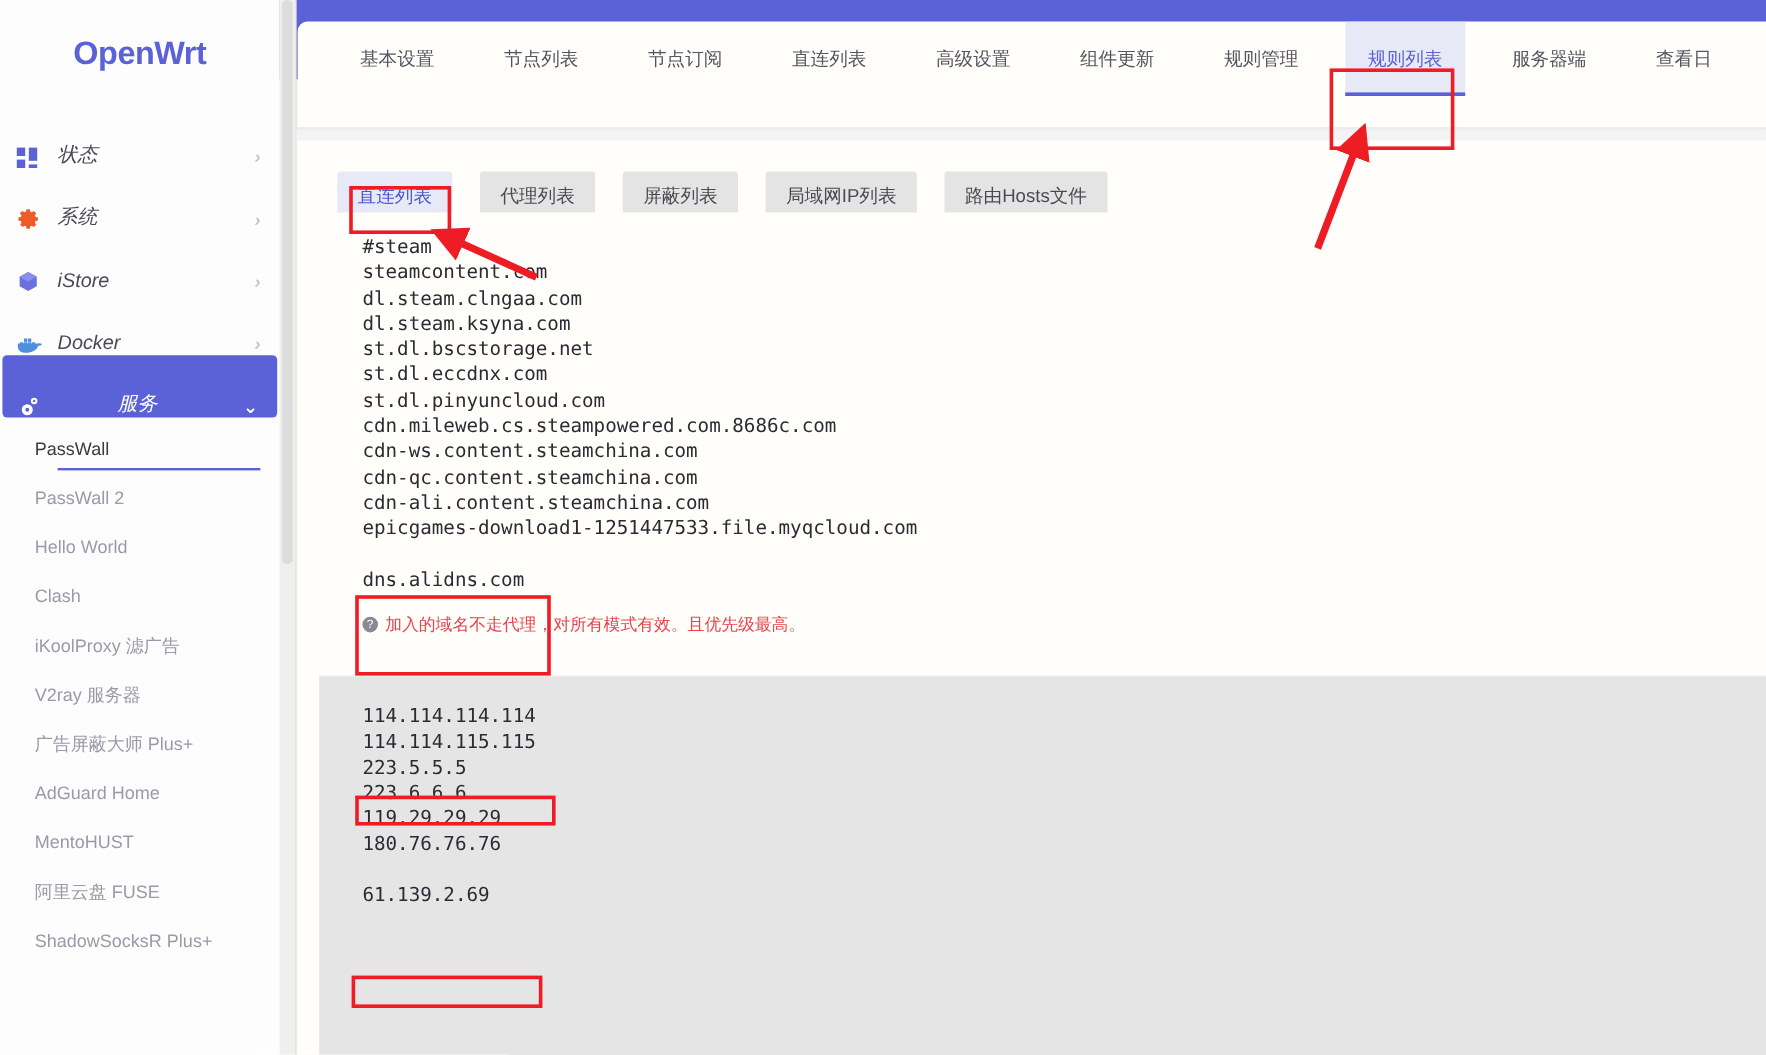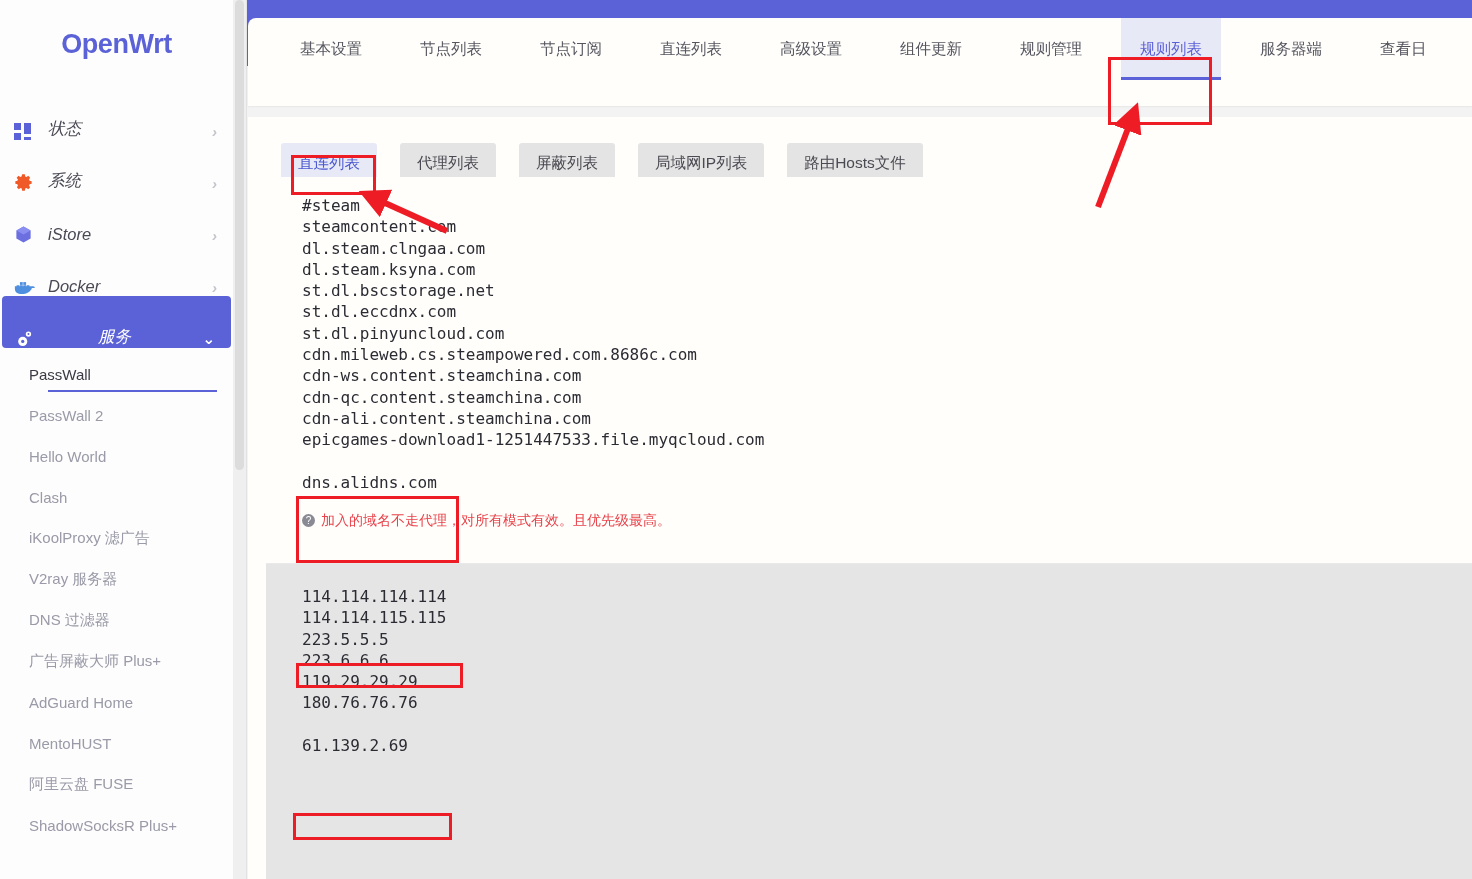--- a/index.html
+++ b/index.html
@@ -248,23 +248,20 @@
             <span>Hello World</span>
           </div>
         <div class="subnav-item">
             <span>Clash</span>
           </div>
         <div class="subnav-item">
             <span>iKoolProxy 滤广告</span>
           </div>
         <div class="subnav-item">
             <span>V2ray 服务器</span>
-          </div>
-        <div class="subnav-item">
-            <span>DNS 过滤器</span>
           </div>
         <div class="subnav-item">
             <span>广告屏蔽大师 Plus+</span>
           </div>
         <div class="subnav-item">
             <span>AdGuard Home</span>
           </div>
         <div class="subnav-item">
             <span>MentoHUST</span>
           </div>

